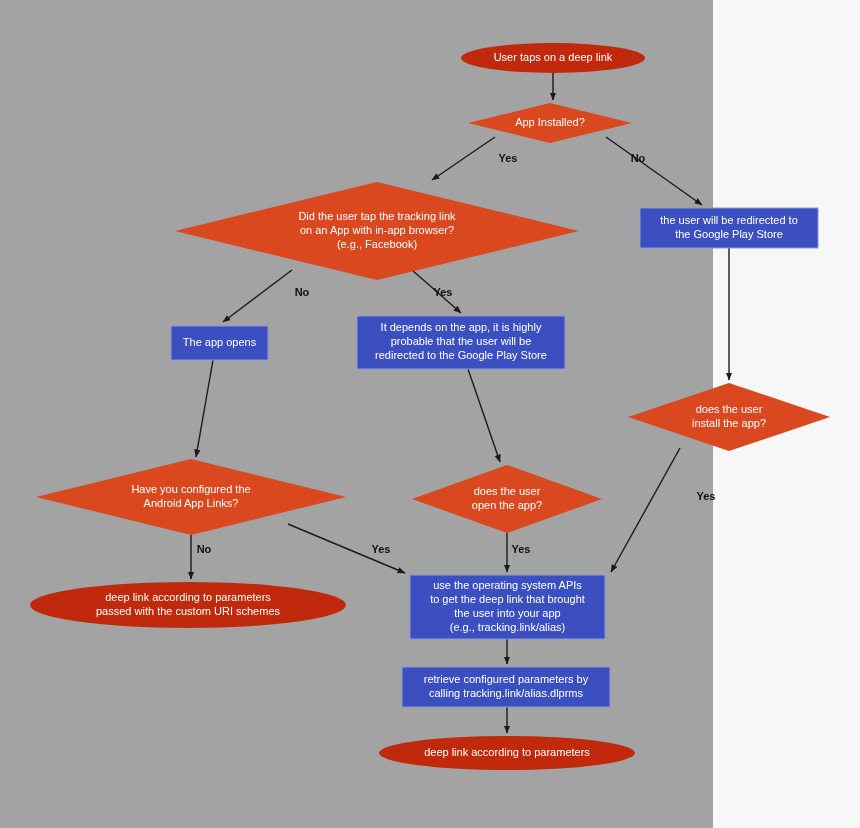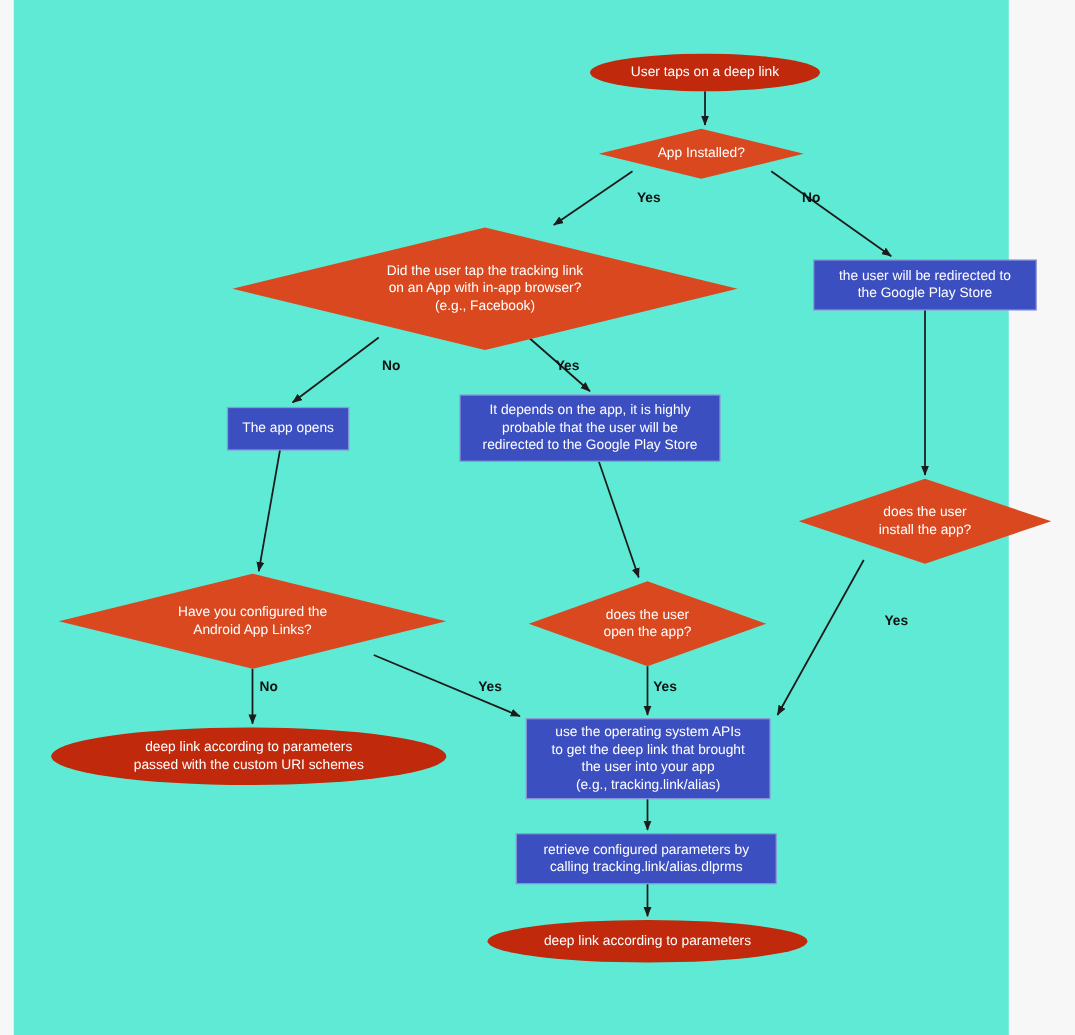--- a/index.html
+++ b/index.html
@@ -11,24 +11,23 @@
   body {
     width: 860px;
     height: 828px;
     font-family: "Liberation Sans", sans-serif;
     position: relative;
     overflow: hidden;
   }
   #flowchart-root {
     position: absolute;
     left: 0; top: 0;
-    width: 796px;
+    width: 713px;
     height: 828px;
-    background: #5eead4;
-    margin-left: 11px;
+    background: #a3a3a3;
   }
   svg.flow-canvas {
     position: absolute;
     left: 0; top: 0;
     width: 860px;
     height: 828px;
   }
   .node-label {
     fill: #ffffff;
     font-family: "Liberation Sans", sans-serif;

